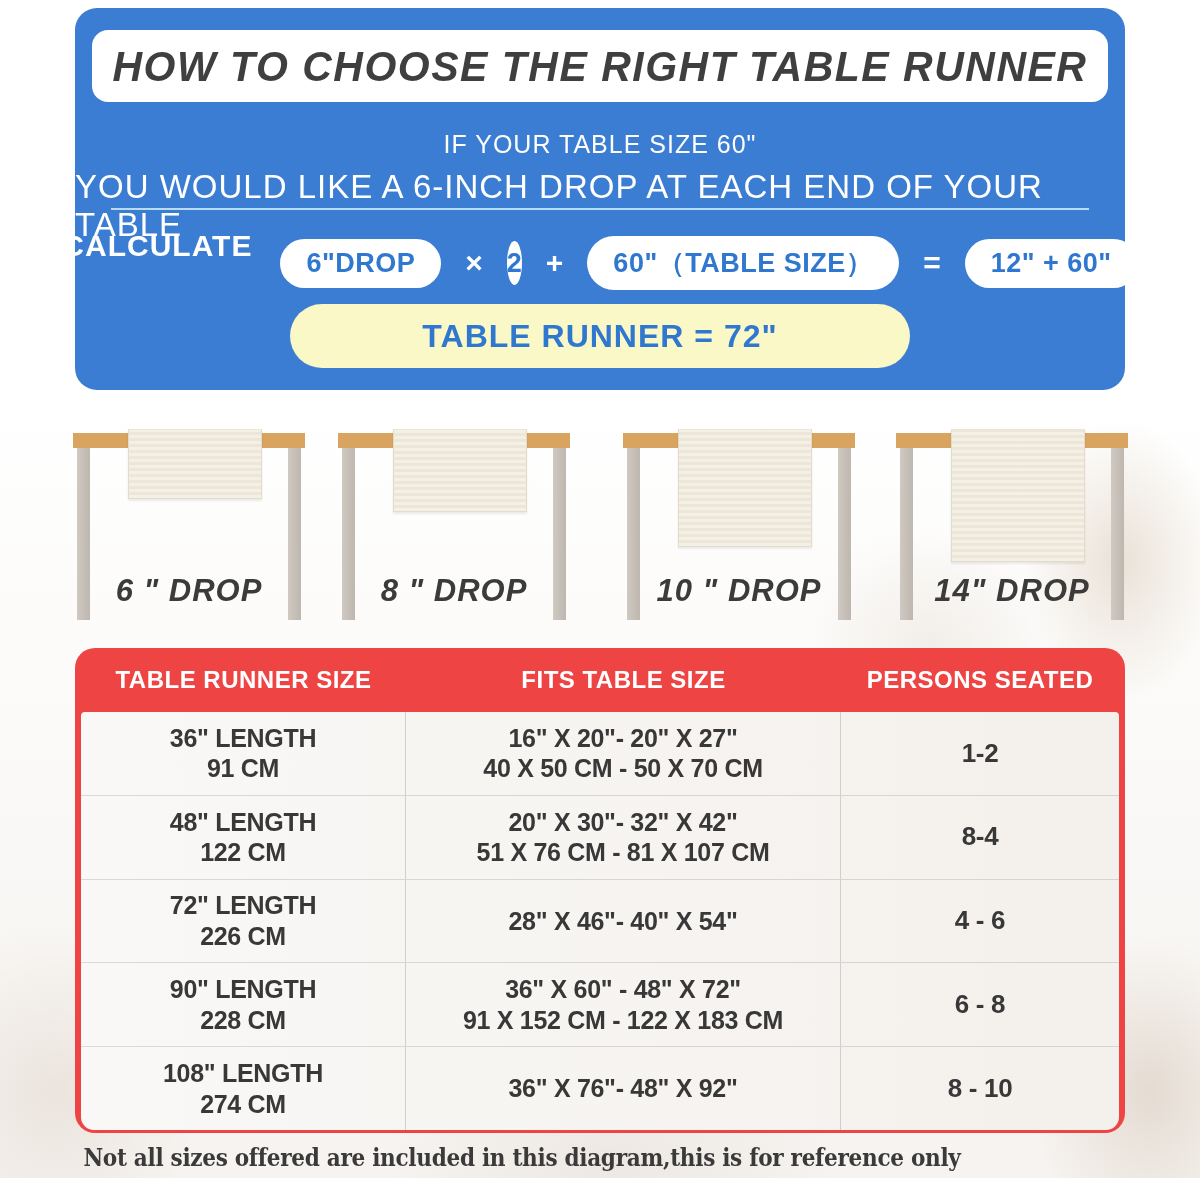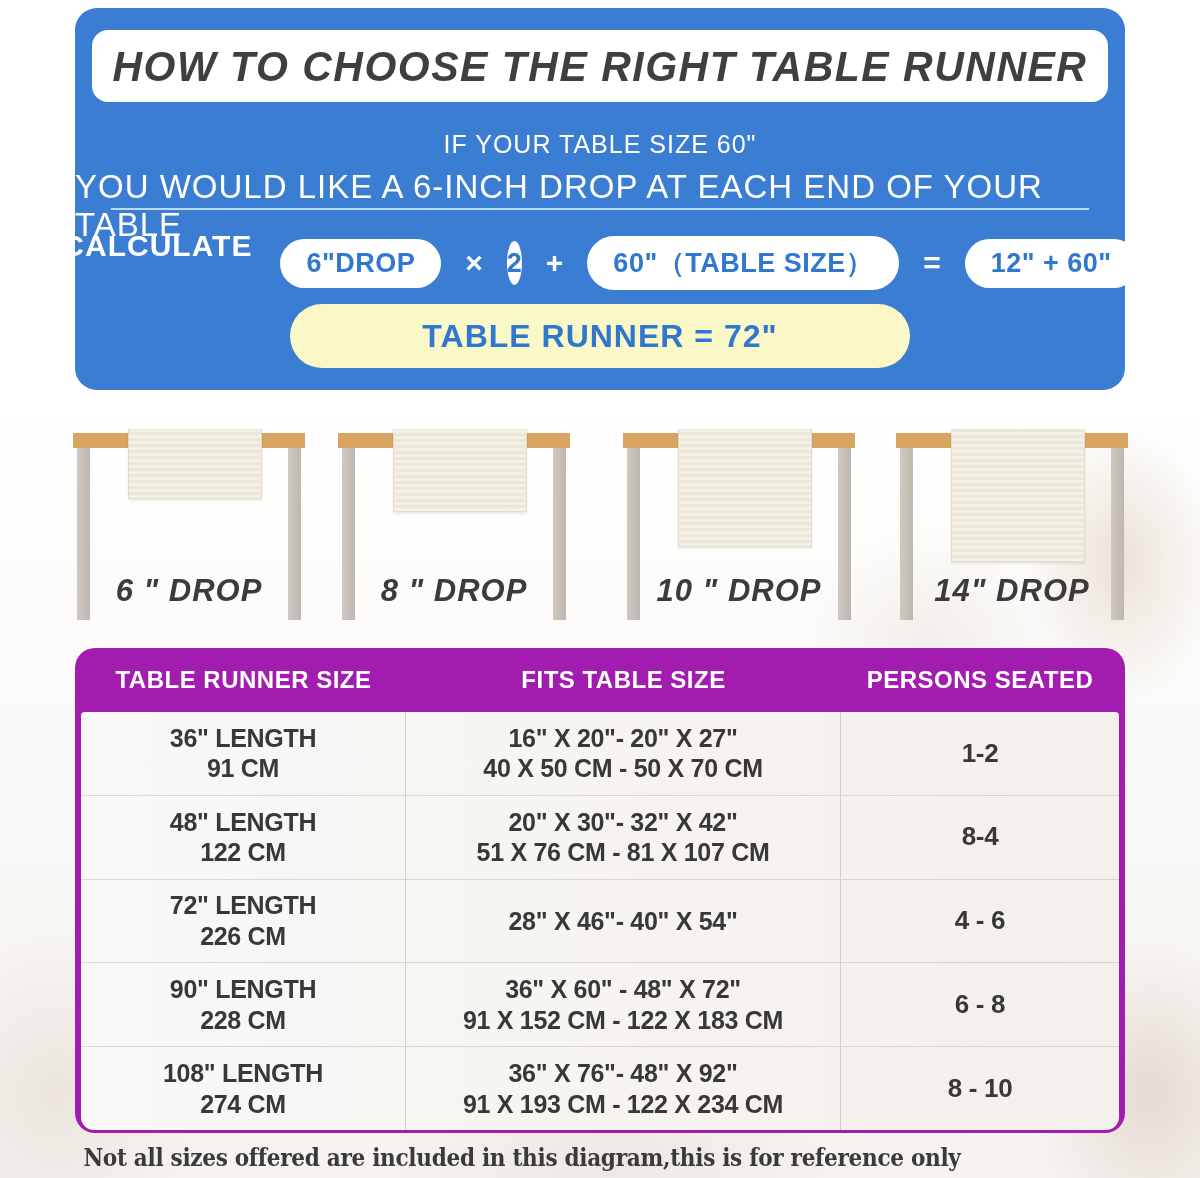--- a/index.html
+++ b/index.html
@@ -86,21 +86,21 @@
   .runner-10{ height:116px; } .runner-14{ height:131px; }
   .drop-label{
     position:absolute; top:183px; left:0; width:100%;
     text-align:center; font-size:31px; font-weight:bold; font-style:italic;
     color:#3b3b3b; letter-spacing:1px; white-space:nowrap;
   }
 
   
   .chart-panel{
     left:75px; top:648px; width:1050px; height:485px;
-    background:#a21caf; border-radius:20px;
+    background:#ef4444; border-radius:20px;
     box-sizing:border-box; padding:0 6px 7px 6px;
   }
   .chart-header{
     height:64px; display:grid; grid-template-columns:325px 435px 1fr;
     align-items:center;
   }
   .chart-header div{
     text-align:center; color:#ffffff; font-weight:bold; font-size:24px; letter-spacing:0.5px;
   }
   .chart-body{
@@ -259,21 +259,20 @@
       </div>
     </div>
 
     <div class="chart-row">
       <div class="cell cell-size">
         <div>108" LENGTH</div>
         <div>274 CM</div>
       </div>
       <div class="cell cell-fits">
         <div>36" X 76"- 48" X 92"</div>
-        <div>91 X 193 CM - 122 X 234 CM</div>
       </div>
       <div class="cell cell-persons">
         <div>8 - 10</div>
       </div>
     </div>
 
   </div>
 </div>
 
 <div class="abs footer-note">

